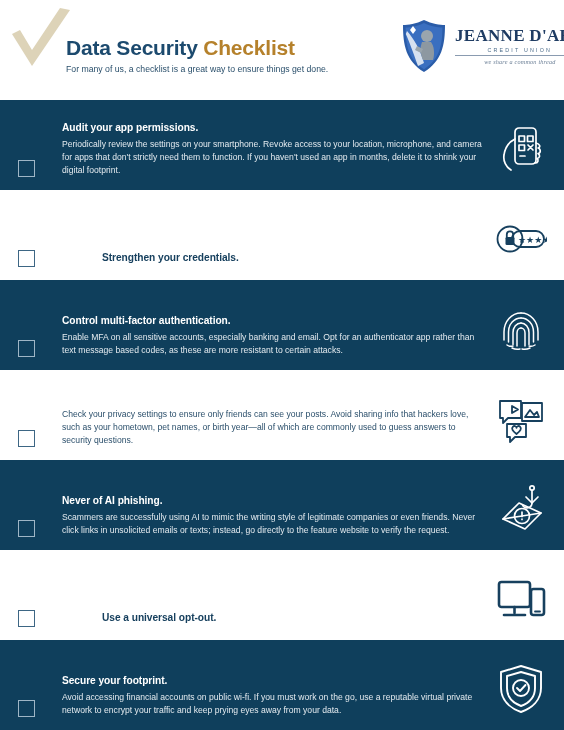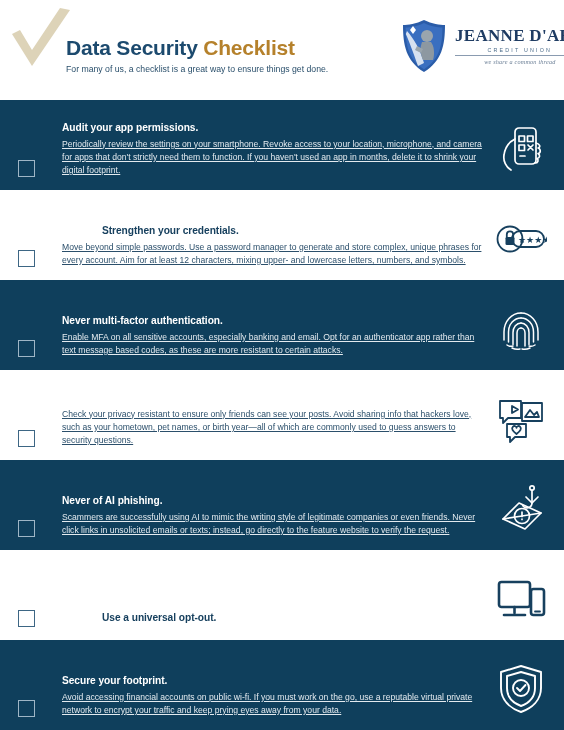--- a/index.html
+++ b/index.html
@@ -122,21 +122,20 @@
     font-weight: bold;
     margin-bottom: 4.5px;
     letter-spacing: -0.05px;
   }
   .row.dark .row-title { color: #ffffff; }
   .row.light .row-title { color: #17405e; margin-left: 40px; }
 
   .row-desc {
     font-size: 8.6px;
     line-height: 1.53;
-    text-decoration: underline;
   }
   .row.dark .row-desc { color: #e3eaef; }
   .row.light .row-desc { color: #2b4f6b; }
 
   .row-icon {
     width: 58px;
     height: 56px;
     flex: none;
     margin-top: 8px;
     display: flex;
@@ -202,39 +201,38 @@
         <path d="M20 16 C14 19 10 25 9 32 C8 38 11 44 16 47"></path>
         <path d="M41 20 C45 21 46 24 43 25 C46 26 46 30 43 30.5 C45.5 32 45 35 42 35.5 C44 37 43 40 40 40"></path>
       </svg>
     </div>
   </div>
 
   <div class="row light">
     <div class="checkbox"></div>
     <div class="row-body">
       <div class="row-title">Strengthen your credentials.</div>
-      <div class="row-desc">Move beyond simple passwords. Use a password manager to generate and store complex, unique phrases for every account. Aim for at least 12 characters, mixing upper- and lowercase letters, numbers, and symbols.</div>
     </div>
     <div class="row-icon">
       <svg viewBox="0 0 52 52" stroke-width="1.8" stroke-linecap="round" stroke-linejoin="round">
         <rect x="17" y="18" width="32" height="16" rx="8"></rect>
         <circle cx="15" cy="26" r="12.5"></circle>
         <rect x="10.5" y="24" width="9" height="8" rx="1.3" fill="#17405e" stroke="none"></rect>
         <path d="M11.8 24 V21.5 a3.2 3.2 0 0 1 6.4 0 V24" stroke-width="1.8"></path>
         <g fill="#17405e" stroke="none" font-size="9" font-family="Liberation Sans, sans-serif">
           <text x="23" y="29.5">★★★★★</text>
         </g>
       </svg>
     </div>
   </div>
 
   <div class="row dark">
     <div class="checkbox"></div>
     <div class="row-body">
-      <div class="row-title">Never multi-factor authentication.</div>
+      <div class="row-title">Control multi-factor authentication.</div>
       <div class="row-desc">Enable MFA on all sensitive accounts, especially banking and email. Opt for an authenticator app rather than text message based codes, as these are more resistant to certain attacks.</div>
     </div>
     <div class="row-icon">
       <svg viewBox="0 0 52 52" stroke-width="1.5" stroke-linecap="round">
         <path d="M26 10 a17 19 0 0 0 -17 19 v8"></path>
         <path d="M26 10 a17 19 0 0 1 17 19 v8"></path>
         <path d="M26 15 a12.5 14 0 0 0 -12.5 14 v10"></path>
         <path d="M26 15 a12.5 14 0 0 1 12.5 14 v10"></path>
         <path d="M26 20 a8 9.5 0 0 0 -8 9.5 v12"></path>
         <path d="M26 20 a8 9.5 0 0 1 8 9.5 v12"></path>
@@ -244,21 +242,21 @@
         <path d="M40 42 q-3 2 -6 1"></path>
         <path d="M17 45 q4 2 8 1"></path>
         <path d="M35 45 q-4 2 -8 1"></path>
       </svg>
     </div>
   </div>
 
   <div class="row light">
     <div class="checkbox"></div>
     <div class="row-body">
-      <div class="row-desc">Check your privacy resistant to ensure only friends can see your posts. Avoid sharing info that hackers love, such as your hometown, pet names, or birth year—all of which are commonly used to guess answers to security questions.</div>
+      <div class="row-desc">Check your privacy settings to ensure only friends can see your posts. Avoid sharing info that hackers love, such as your hometown, pet names, or birth year—all of which are commonly used to guess answers to security questions.</div>
     </div>
     <div class="row-icon">
       <svg viewBox="0 0 52 52" stroke-width="1.8" stroke-linecap="round" stroke-linejoin="round">
         <path d="M5 8 H26 V25 H13 L8 30 V25 H5 Z"></path>
         <path d="M17 13 L23 16.5 L17 20 Z"></path>
         <path d="M27 10 H47 V28 H27 Z"></path>
         <path d="M30 24 L35 17 L39 22 L42 19 L44 24 Z"></path>
         <path d="M12 31 H31 V44 H20 L15 49 V44 H12 Z"></path>
         <path d="M21.5 41 c-4-3 -5.5-5.5 -3.5-7.4 1.5-1.4 3.5 0 3.5 1.2 0-1.2 2-2.6 3.5-1.2 2 1.9 0.5 4.4 -3.5 7.4 Z"></path>
       </svg>

